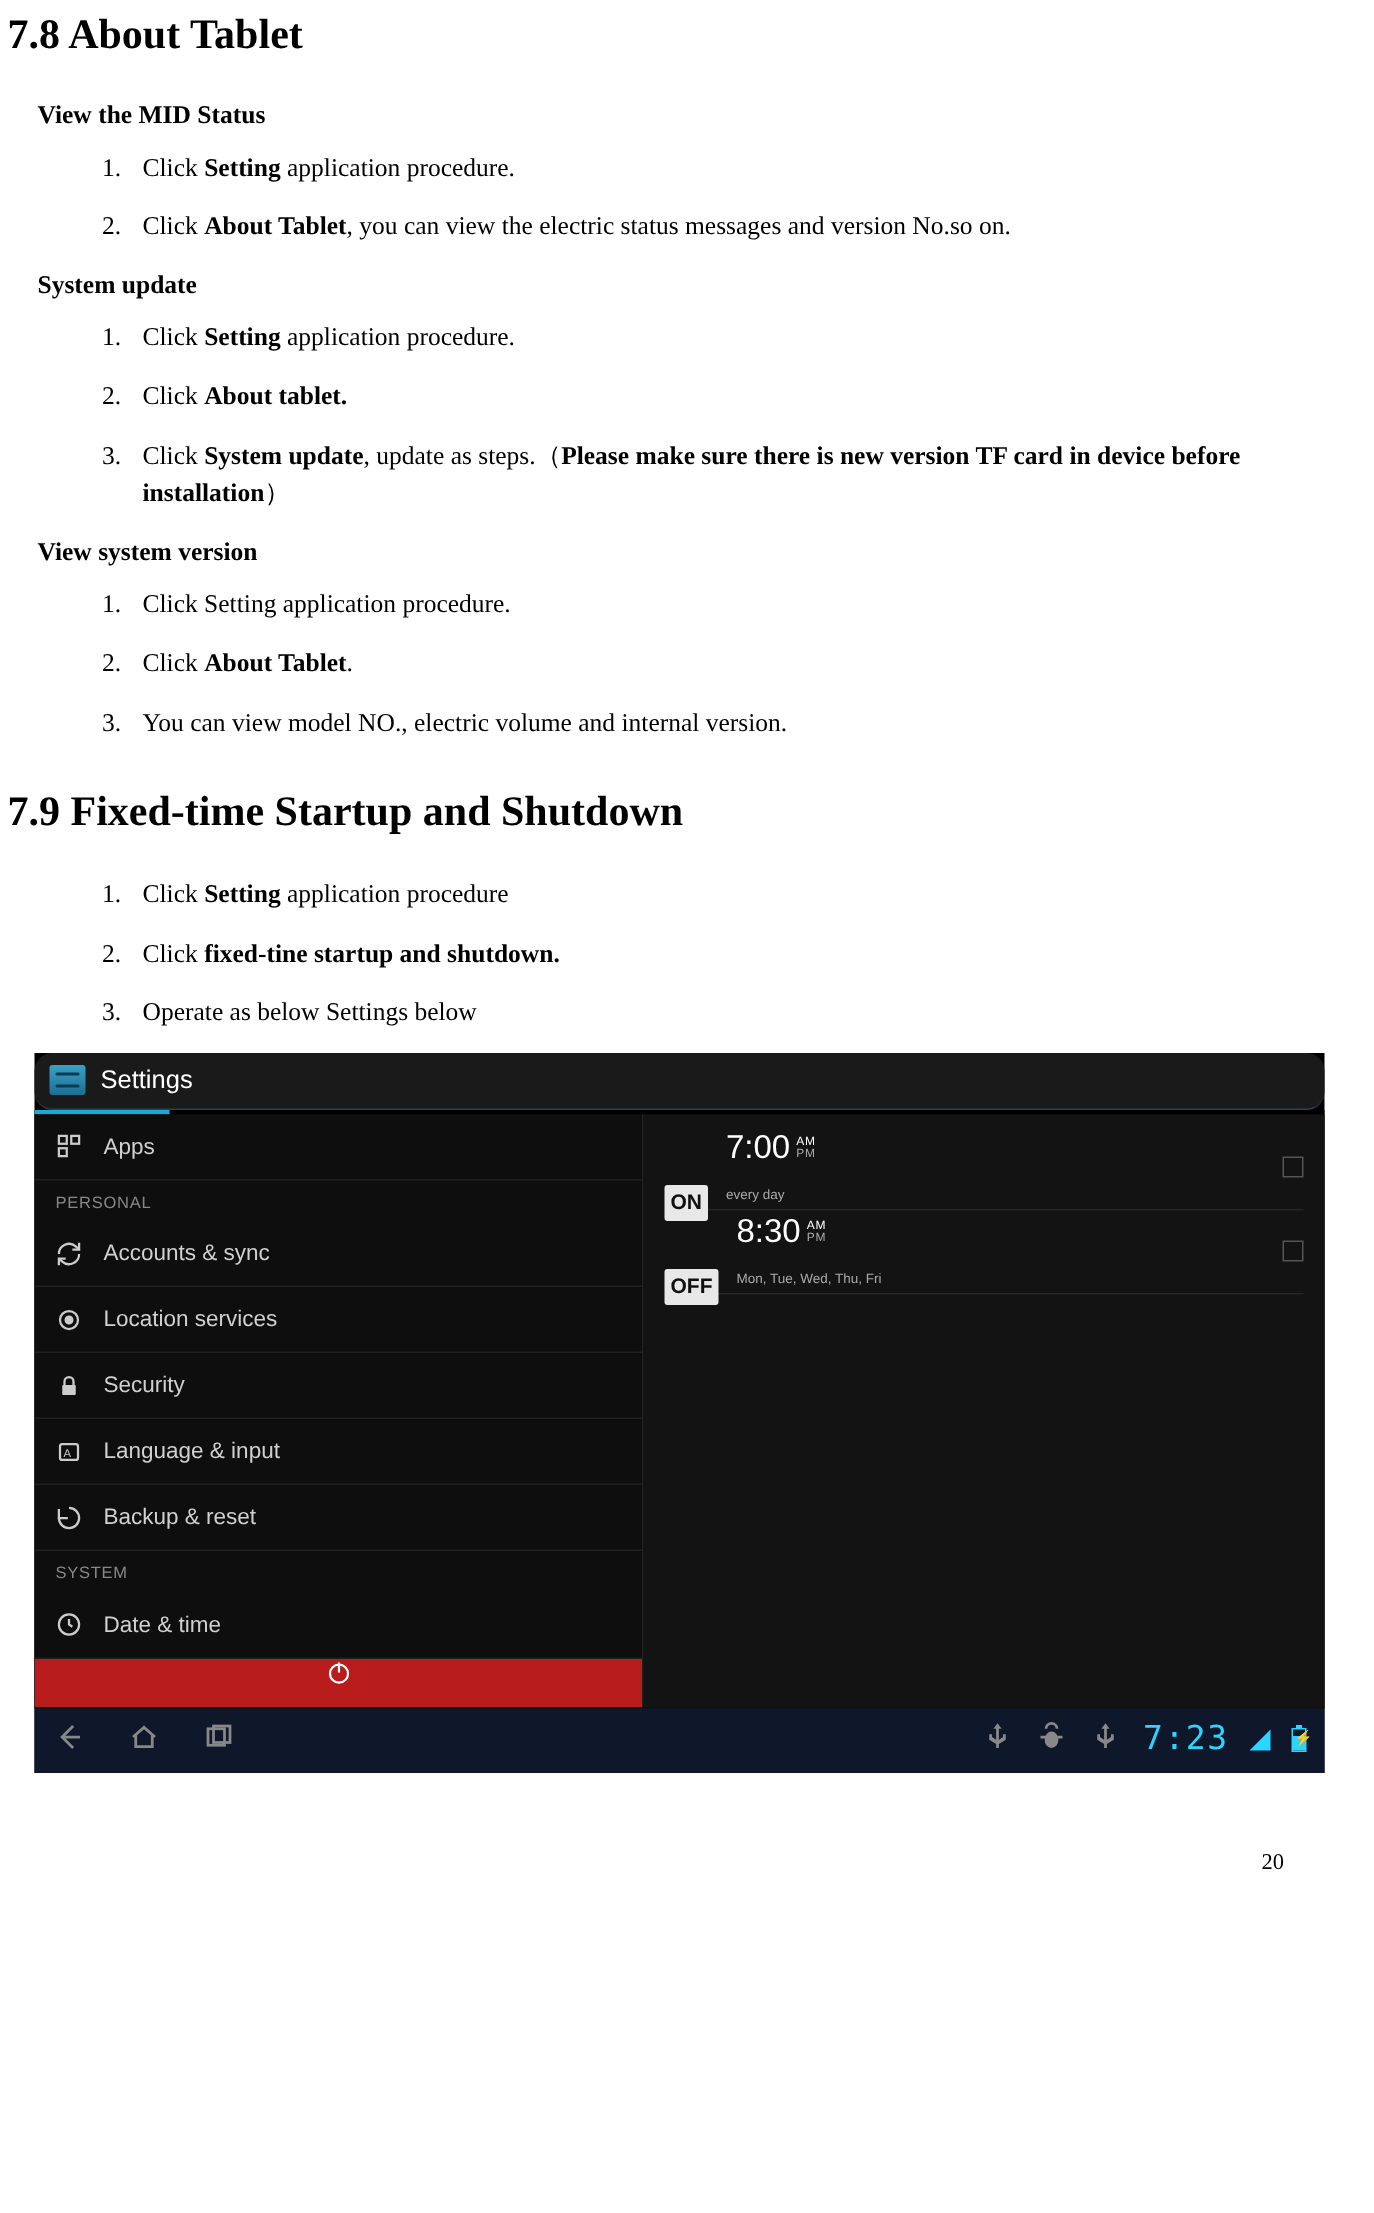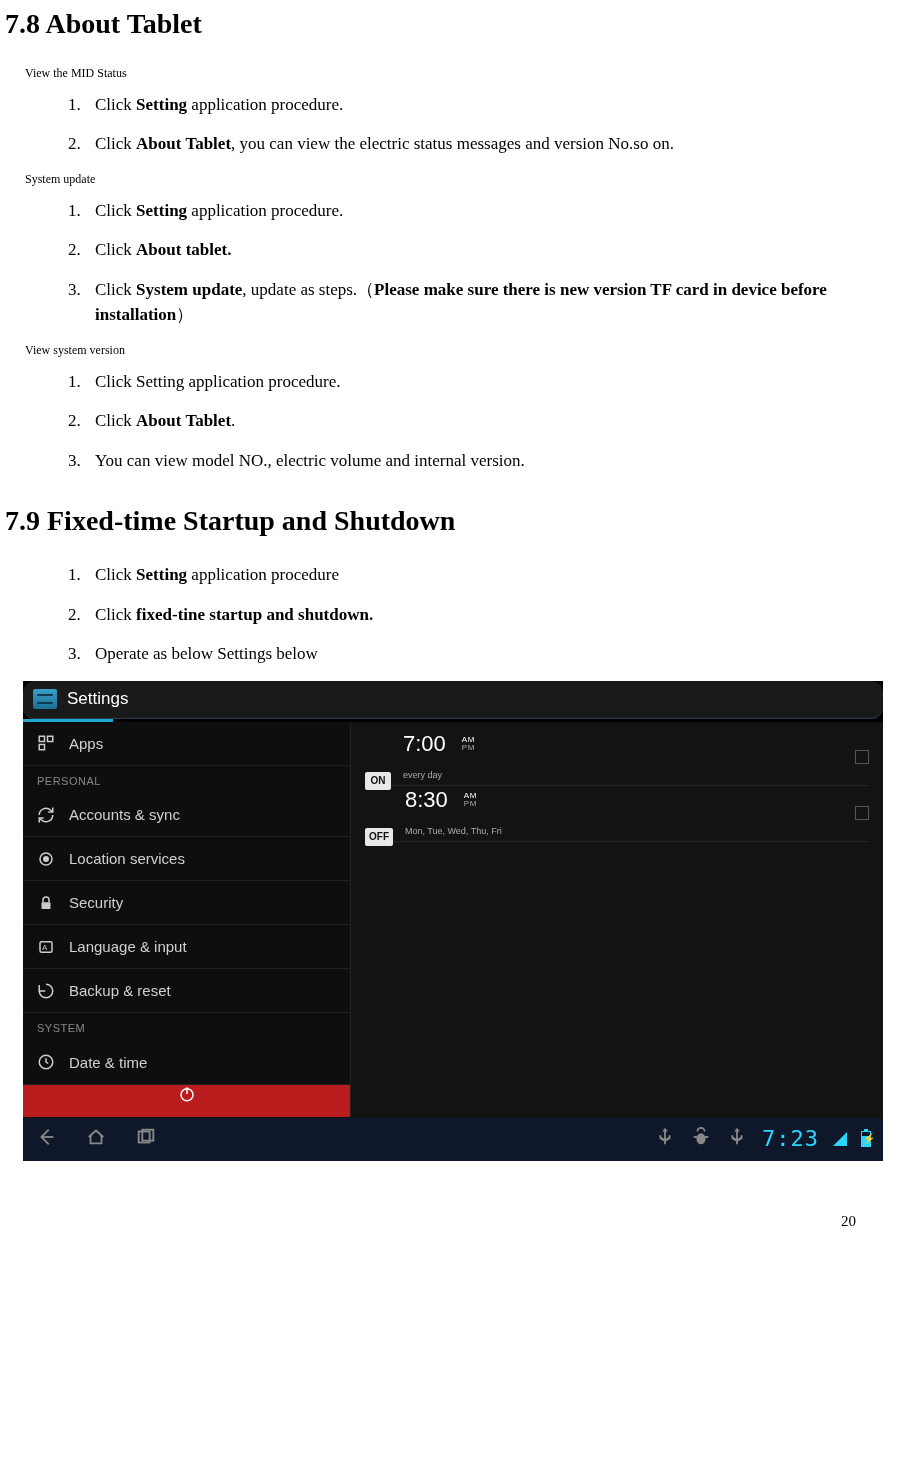--- a/index.html
+++ b/index.html
@@ -12,22 +12,22 @@
     line-height: 1.4;
   }
   .page { padding: 0 20px 20px 5px; }
   h2.section-title {
     font-size: 28px;
     font-weight: bold;
     margin: 4px 0 22px 0;
   }
   .indent1 { margin-left: 20px; }
   .subhead {
-    font-weight: normal;
-    font-size: 12px;
+    font-weight: bold;
+    font-size: 17px;
     margin: 14px 0 10px 0;
   }
   ol {
     list-style: decimal;
     margin-left: 60px;
     font-size: 17px;
   }
   ol li {
     padding-left: 10px;
     margin: 10px 0 14px 0;
@@ -72,21 +72,21 @@
     height:2px;
     border-radius:1px;
   }
   .settings-icon::before{ left:4px; right:4px; top:5px;}
   .settings-icon::after{ left:4px; right:4px; bottom:5px;}
   .shot-title { font-size: 17px; color:#fff; }
   .accent-row { height:3px; background:#000; }
   .accent-tab { width:90px; height:3px; background:#1fa8d4; margin-left:0; }
   .shot-body { display:flex; height:395px; background:#0e0e0e; }
   .sidebar {
-    width: 328px;
+    width: 406px;
     background:#0e0e0e;
     border-right:1px solid #222;
     overflow:hidden;
   }
   .side-row {
     display:flex;
     align-items:center;
     height:44px;
     padding:0 14px;
     border-bottom:1px solid #202020;
@@ -118,35 +118,35 @@
   .sched-row {
     display:flex;
     align-items:center;
     height:56px;
     border-bottom:1px solid #262626;
     gap:12px;
   }
   .onoff-badge {
     background:#e8e8e8;
     color:#111;
-    font-size:10px;
+    font-size:14px;
     font-weight:bold;
     border-radius:2px;
     padding:2px 4px;
     min-width:26px;
     text-align:center;
     margin-top:48px;
   }
   .time-big {
     font-size:22px;
     color:#fff;
     display:flex;
     align-items:flex-start;
     line-height:1;
-    gap:16px;
+    gap:4px;
   }
   .ampm {
     font-size:8px;
     line-height:8px;
     letter-spacing:0.5px;
     color:#aaa;
     padding-top:3px;
   }
   .ampm .sel { color:#fff; }
   .time-col .days { font-size:9px; color:#aaa; margin-top:14px; }

